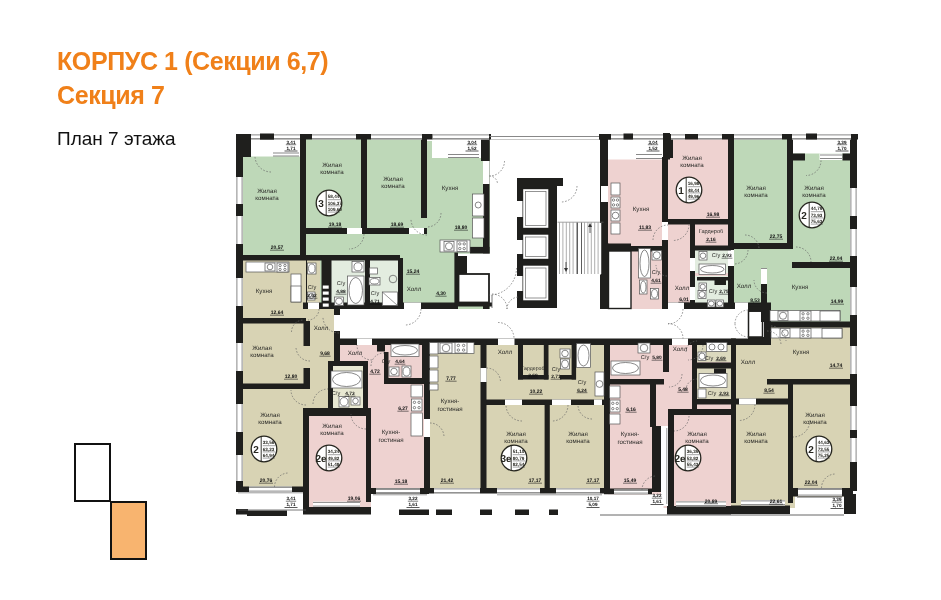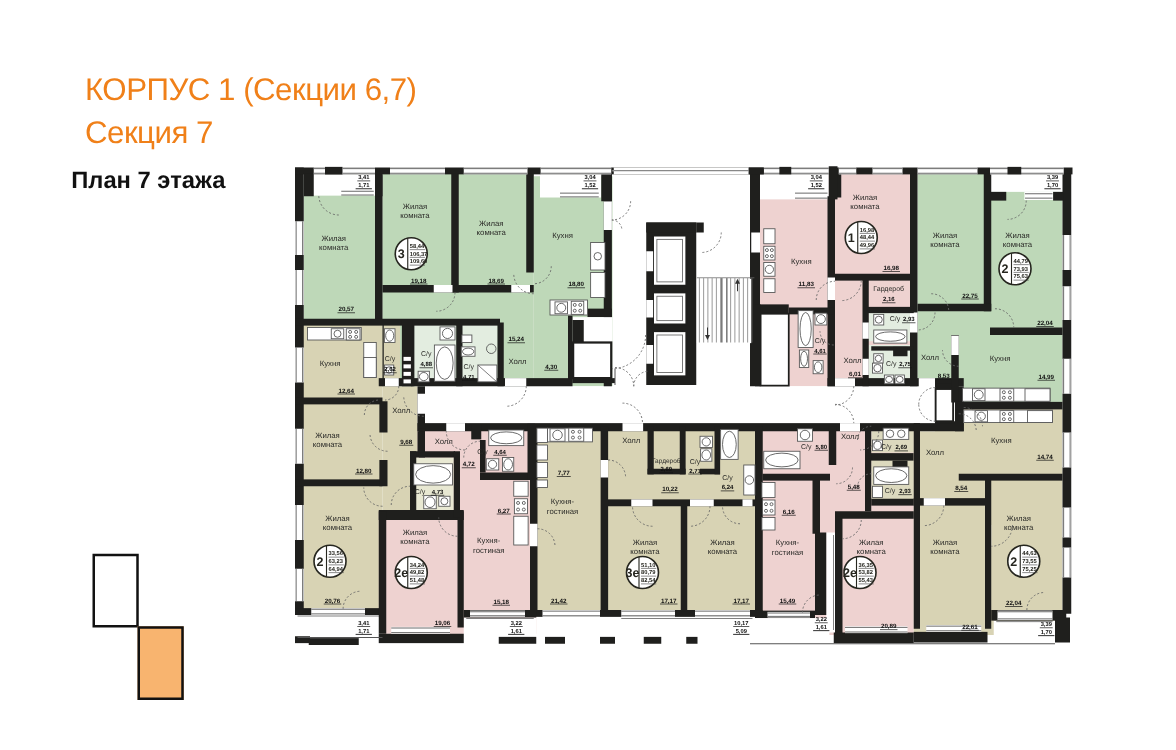--- a/index.html
+++ b/index.html
@@ -1,19 +1,19 @@
 <!DOCTYPE html>
 <html><head><meta charset="utf-8">
 <style>
 html,body{margin:0;padding:0;background:#fff;width:941px;height:600px;overflow:hidden}
 *{font-family:"Liberation Sans",sans-serif;-webkit-font-smoothing:antialiased}
 text{text-rendering:geometricPrecision}
 .hdr{position:absolute;left:57px;top:44px}
-.o1{color:#f08019;font-weight:normal;font-size:25px;line-height:1.36;margin:11px;letter-spacing:-0.4px}
-.b1{color:#111;font-weight:bold;font-size:19px;margin:1px 0 0 0}
+.o1{color:#f08019;font-weight:bold;font-size:25px;line-height:1.36;margin:0;letter-spacing:-0.4px}
+.b1{color:#111;font-weight:normal;font-size:19px;margin:16px 0 0 0}
 </style></head>
 <body>
 
 <div class="hdr">
 <p class="o1">КОРПУС 1 (Секции 6,7)<br>Секция 7</p>
 <p class="b1">План 7 этажа</p>
 </div>
 
 <div style="position:absolute;left:74px;top:443px;width:33px;height:55px;border:2.4px solid #111;background:#fff"></div>
 

